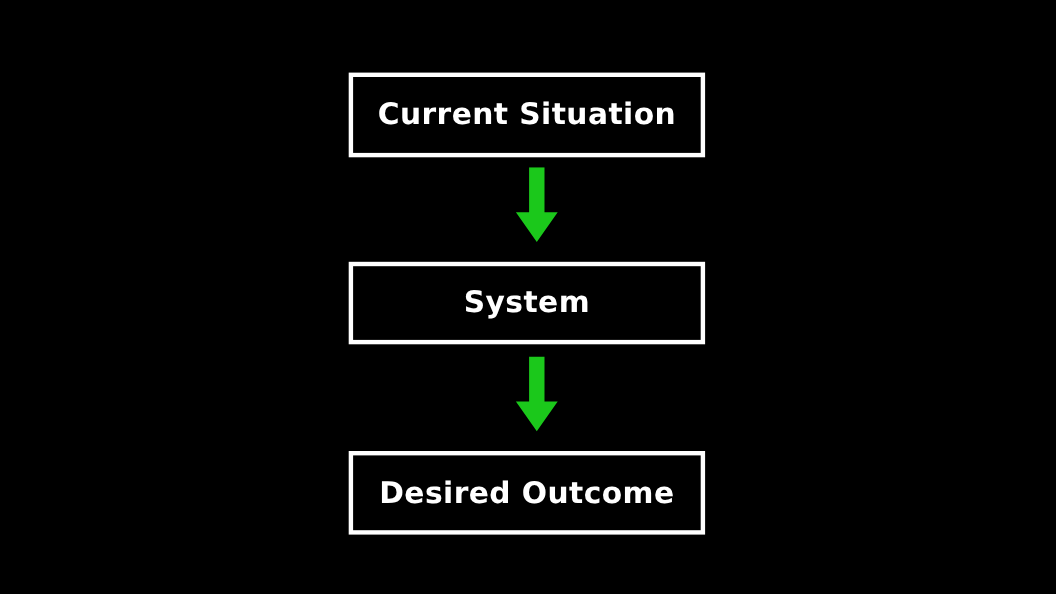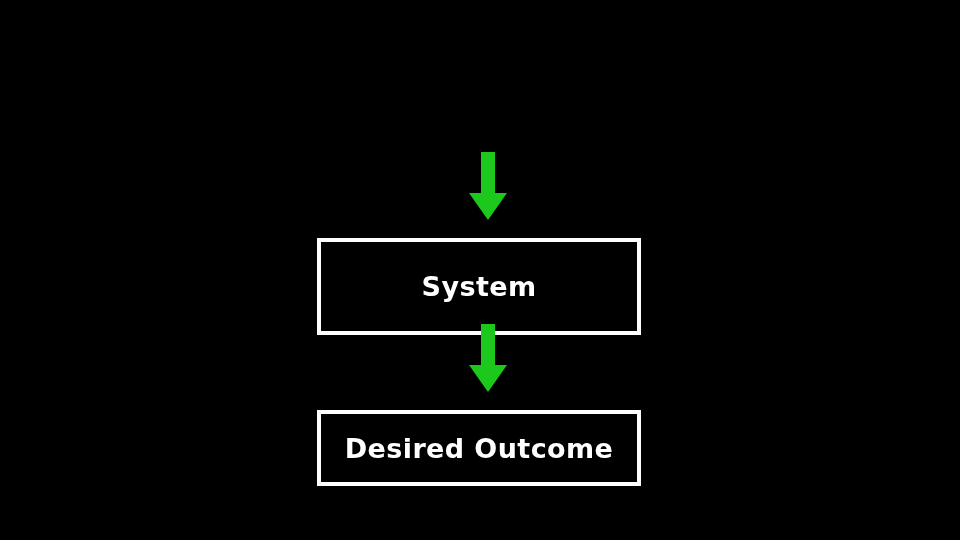--- a/index.html
+++ b/index.html
@@ -28,21 +28,21 @@
     left: 317px;
     width: 324px;
     box-sizing: border-box;
     background: #000000;
     border: 4px solid #ffffff;
     display: flex;
     align-items: center;
     justify-content: center;
   }
   #box-current   { top: 66px;  height: 77px; }
-  #box-system    { top: 238px; height: 97px; }
+  #box-system    { top: 238px; height: 75px; }
   #box-outcome   { top: 410px; height: 76px; justify-content: center; }
 
   .flow-box-label {
     color: #ffffff;
     font-size: 27px;
     font-weight: bold;
     letter-spacing: 0.4px;
     line-height: 1;
     white-space: nowrap;
     text-align: center;
@@ -62,20 +62,23 @@
     display: block;
     width: 40px;
     height: 100%;
   }
 </style>
 </head>
 <body>
 
 <div id="canvas">
 
+  <div class="flow-box" id="box-current">
+    <span class="flow-box-label">Current Situation</span>
+  </div>
 
   <div class="flow-arrow" id="arrow-1">
     <svg viewBox="0 0 40 69" preserveAspectRatio="none">
       <polygon points="13,0 27,0 27,41 39,41 20,68 1,41 13,41" fill="#1BC81B"></polygon>
     </svg>
   </div>
 
   <div class="flow-box" id="box-system">
     <span class="flow-box-label">System</span>
   </div>

